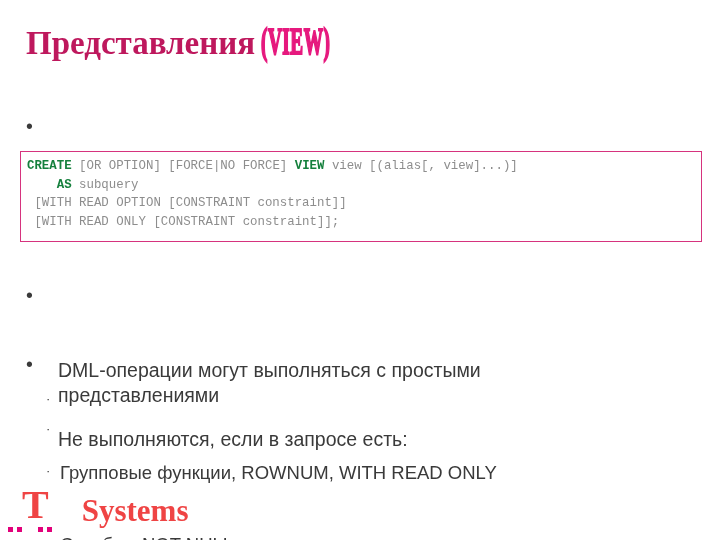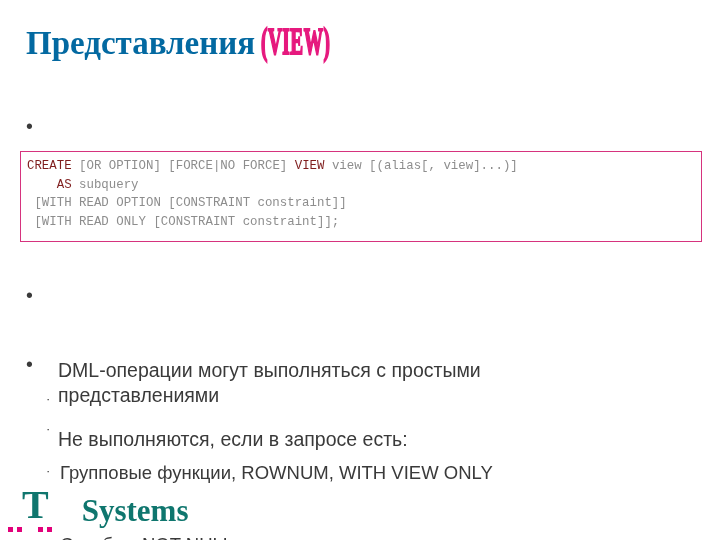--- a/index.html
+++ b/index.html
@@ -23,21 +23,21 @@
     top: 22px;
     width: 660px;
     height: 46px;
     white-space: nowrap;
   }
   #title .t-main {
     font-family: "Liberation Serif", serif;
     font-weight: bold;
     font-size: 33px;
     line-height: 40px;
-    color: #0369a1;
+    color: #be185d;
     letter-spacing: 0px;
   }
   #title .t-view {
     font-family: "Liberation Serif", serif;
     font-weight: bold;
     font-size: 37px;
     line-height: 40px;
     color: #e6197e;
     display: inline-block;
     transform: scaleX(0.52);
@@ -95,22 +95,22 @@
     border: 1.6px solid #d6337e;
     box-sizing: border-box;
     font-family: "Liberation Mono", monospace;
     font-size: 12.4px;
     line-height: 18.5px;
     white-space: pre;
     color: #8d8d8d;
     overflow: hidden;
   }
   .codebox .kw {
-    color: #7f1d1d;
-    font-weight: normal;
+    color: #15803d;
+    font-weight: bold;
   }
   #code1 {
     left: 20px;
     top: 151px;
     width: 682px;
     height: 91px;
     padding: 5px 0 0 6px;
   }
   #code2 {
     left: 18px;
@@ -120,21 +120,21 @@
     padding: 4px 0 0 14px;
   }
 
   
   #logo {
     position: absolute;
     left: 22px;
     top: 482px;
     height: 40px;
     white-space: nowrap;
-    color: #0f766e;
+    color: #ef4444;
     font-family: "Liberation Serif", serif;
   }
   #logo .tmark {
     display: inline-block;
     font-size: 40px;
     font-weight: bold;
     line-height: 40px;
     letter-spacing: -1px;
     position: relative;
     top: 3px;
@@ -184,21 +184,21 @@
     <span class="txt">DML-операции могут выполняться с простыми представлениями</span>
   </div>
 
   <div class="bullet" id="b3">
     <span class="dot">•</span>
     <span class="txt">Не выполняются, если в запросе есть:</span>
   </div>
 
   <div class="bullet sub" id="s1">
     <span class="dot">·</span>
-    <span class="txt">Групповые функции, ROWNUM, WITH VIEW ONLY</span>
+    <span class="txt">Групповые функции, ROWNUM, WITH READ ONLY</span>
   </div>
   <div class="bullet sub" id="s2">
     <span class="dot">·</span>
   </div>
   <div class="bullet sub" id="s3">
     <span class="dot">·</span>
     <span class="txt">Столбцы NOT NULL, которые не находятся в представлении</span>
   </div>
 
 

